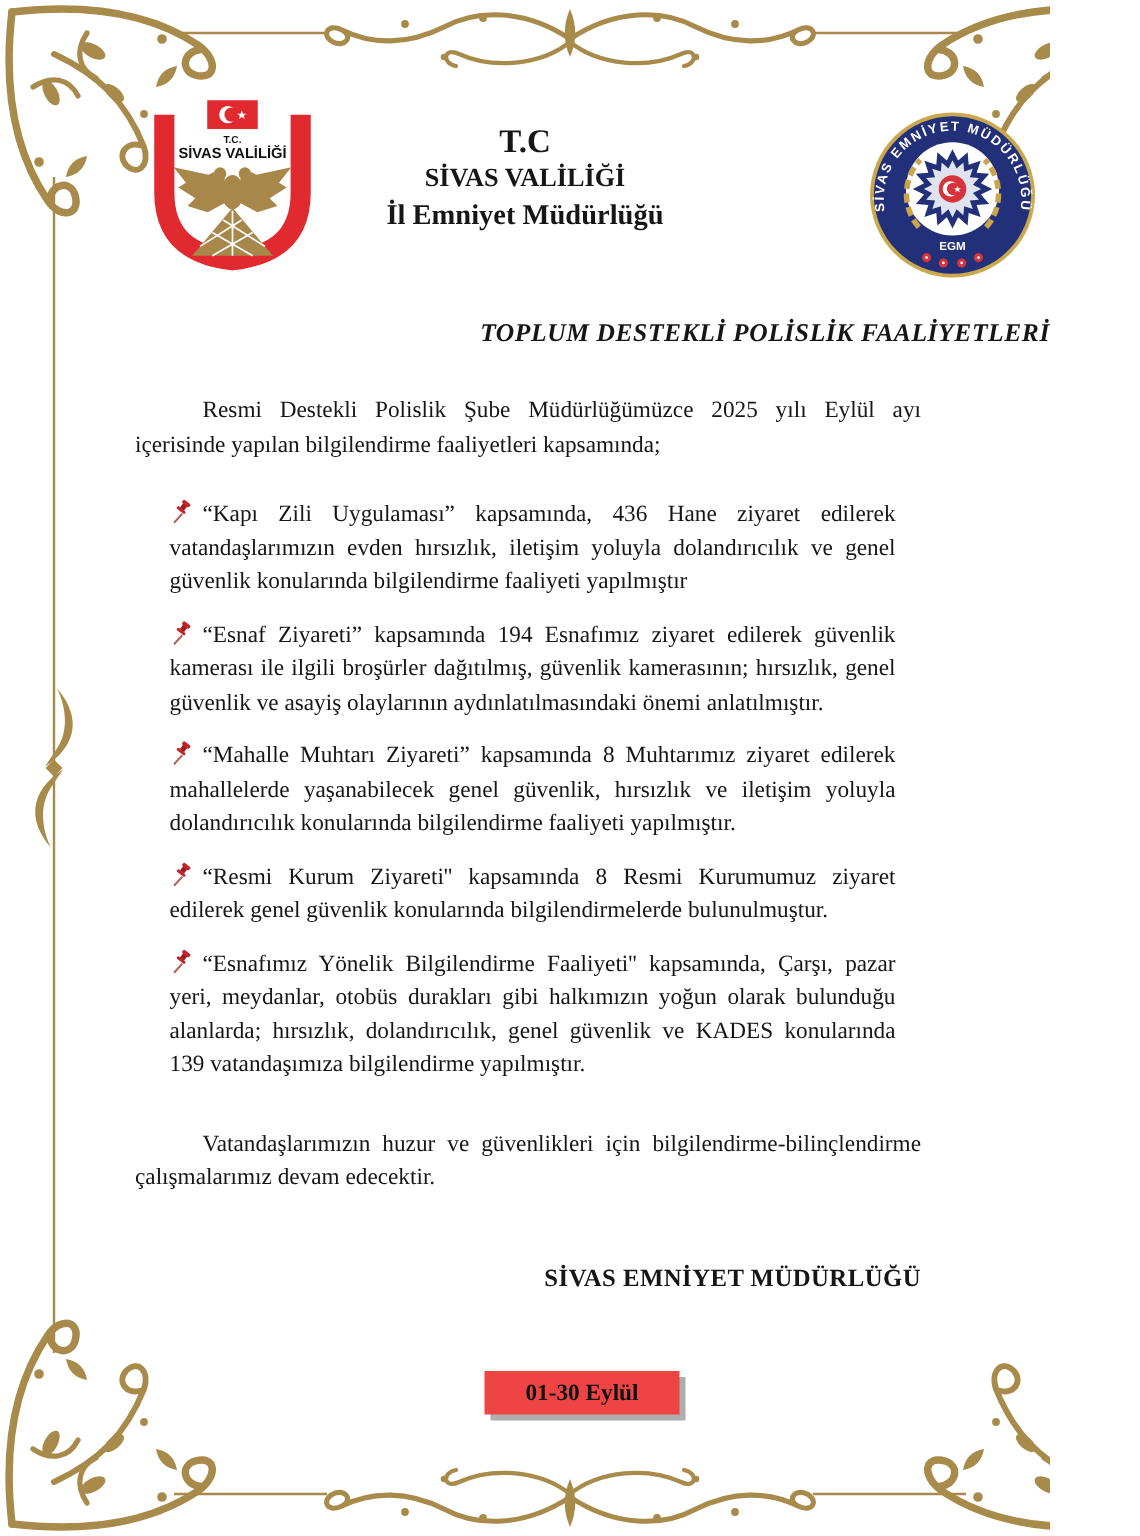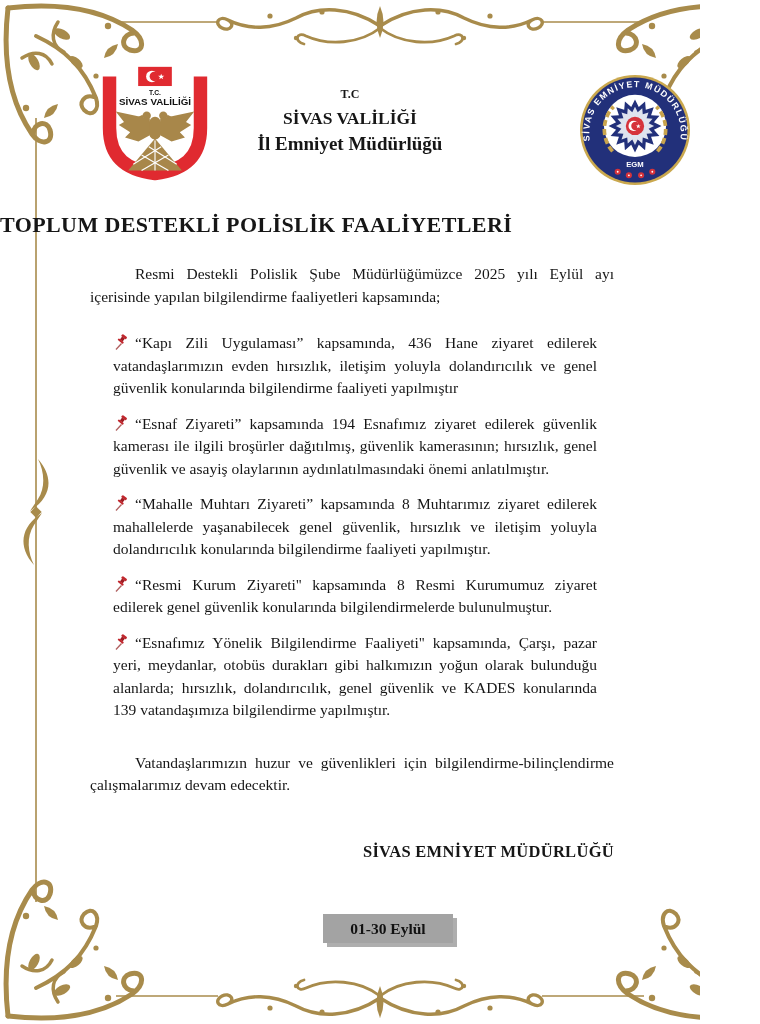--- a/index.html
+++ b/index.html
@@ -5,38 +5,38 @@
   html,body{margin:0;padding:0;background:#ffffff;}
   .page{
     position:relative;width:700px;height:1024px;background:#ffffff;
     font-family:"Liberation Serif","DejaVu Serif",serif;color:#161616;
     overflow:hidden;
   }
   .frame{position:absolute;left:0;top:0;width:760px;height:1024px;pointer-events:none;}
   .crest-left{position:absolute;left:93px;top:64px;width:124px;height:122px;}
   .emblem-right{position:absolute;left:579px;top:74px;width:112px;height:112px;}
   .hdr{position:absolute;left:0;right:0;top:82px;text-align:center;font-weight:bold;}
-  .hdr .l1{font-size:12px;line-height:24px;}
+  .hdr .l1{font-size:22px;line-height:24px;}
   .hdr .l2{font-size:17.5px;line-height:25px;}
   .hdr .l3{font-size:19px;line-height:25px;}
-  .doc-title{position:absolute;left:0;right:0;top:212px;text-align:left;
-    font-weight:bold;font-size:22px;letter-spacing:.4px;}
+  .doc-title{position:absolute;left:0;right:0;top:212px;text-align:right;
+    font-weight:bold;font-size:17px;letter-spacing:.4px;font-style:italic;}
   .flow{position:absolute;left:90px;right:86px;top:263px;font-size:15.5px;line-height:22.5px;}
   .flow p{margin:0;text-align:justify;}
   .intro{text-indent:45px;margin-bottom:24px !important;}
   .bullets{margin-left:23px;margin-right:17px;}
   .bullet{margin-bottom:13px;}
   .bullet.gap{margin-top:7px;}
   .pin{display:inline-block;width:16px;height:17px;vertical-align:-3px;margin-right:6px;}
   .b{font-weight:normal;}
   .closing{margin-top:30px !important;text-indent:45px;}
   .signature{margin-top:44px;text-align:right;font-weight:bold;font-size:16.5px;letter-spacing:.3px;}
   .date-badge{
     position:absolute;left:323px;top:914px;width:130px;height:29px;
-    background:#a3a3a3;box-shadow:4px 4px 0 #aeaeae;
+    background:#ef4444;box-shadow:4px 4px 0 #aeaeae;
     text-align:center;line-height:29px;font-weight:bold;font-size:15.5px;color:#111;
   }
 </style>
 </head>
 <body>
 
 <div class="page">
 
   <svg class="frame" viewBox="0 0 760 1024">
     <defs>

